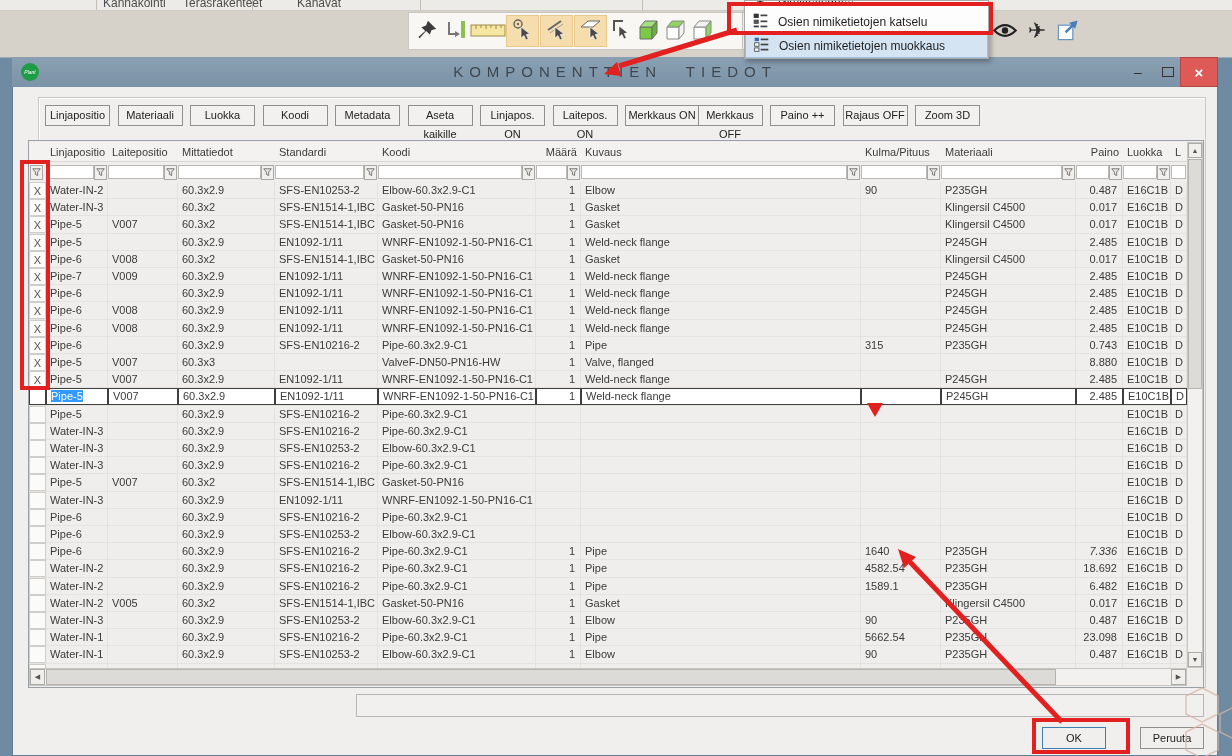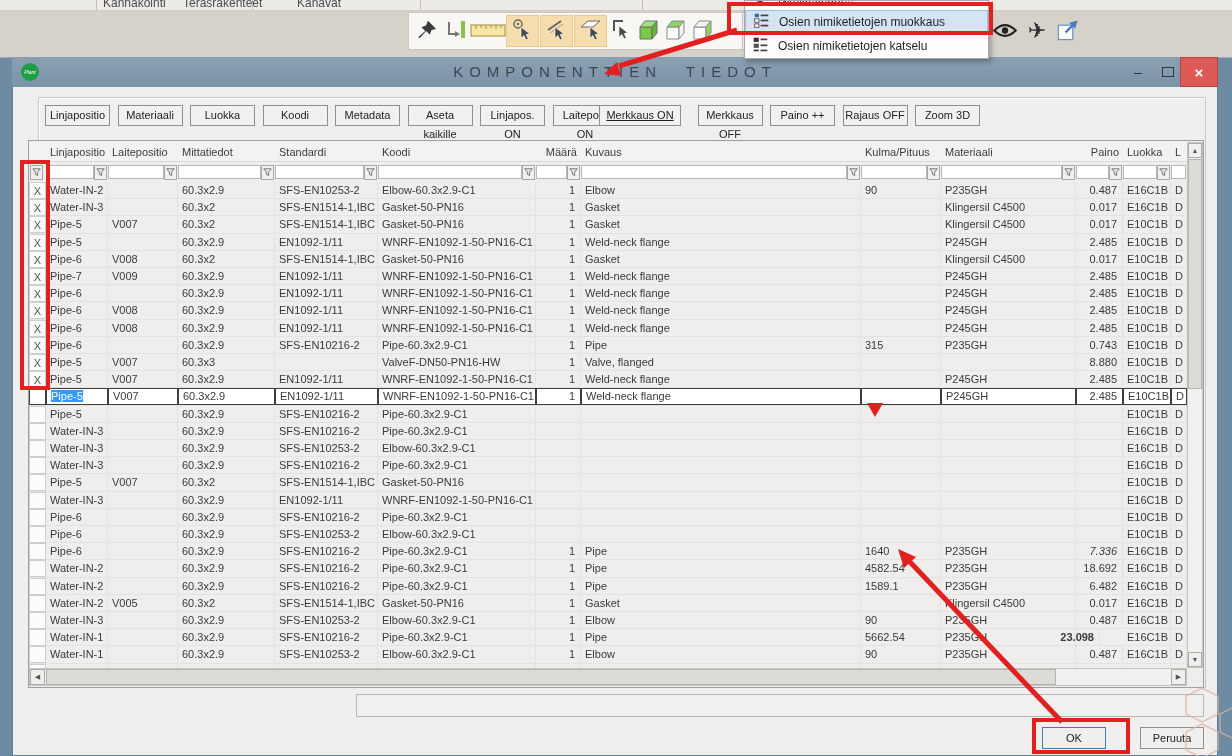--- a/index.html
+++ b/index.html
@@ -178,48 +178,48 @@
       <div class="menu-item partial">
         <span class="mi-inner">
           <span class="mi-icon">
             <span class="icon"><svg width="12" height="15" viewBox="0 0 12 15">
                 <text x="2" y="13" font-size="14" fill="#111" font-weight="bold">1</text>
               </svg></span>
           </span>
           <span>Nimiketiedot...</span>
         </span>
       </div>
+      <div class="menu-item">
+        <span class="mi-inner">
+          <span class="mi-icon">
+            <span class="icon"><svg width="17" height="17" viewBox="0 0 20 20">
+                <rect x="2" y="2" width="6" height="5" fill="#333"></rect>
+                <rect x="2" y="9" width="6" height="5" fill="#555"></rect>
+                <rect x="2" y="16" width="6" height="2" fill="#333"></rect>
+                <rect x="10" y="3" width="8" height="2" fill="#444"></rect>
+                <rect x="10" y="10" width="8" height="2" fill="#444"></rect>
+                <rect x="10" y="16" width="8" height="2" fill="#444"></rect>
+              </svg></span>
+          </span>
+          <span>Osien nimiketietojen katselu</span>
+        </span>
+      </div>
       <div class="menu-item hl">
         <span class="mi-inner">
           <span class="mi-icon">
             <span class="icon"><svg width="17" height="17" viewBox="0 0 20 20">
                 <rect x="2" y="2" width="5" height="4" fill="#3a66a8"></rect>
                 <rect x="2" y="8" width="5" height="4" fill="#fff" stroke="#444"></rect>
                 <rect x="2" y="14" width="5" height="4" fill="#fff" stroke="#444"></rect>
                 <rect x="9" y="3" width="9" height="2" fill="#444"></rect>
                 <rect x="9" y="9" width="9" height="2" fill="#444"></rect>
                 <rect x="9" y="15" width="9" height="2" fill="#444"></rect>
               </svg></span>
           </span>
           <span>Osien nimiketietojen muokkaus</span>
-        </span>
-      </div>
-      <div class="menu-item">
-        <span class="mi-inner">
-          <span class="mi-icon">
-            <span class="icon"><svg width="17" height="17" viewBox="0 0 20 20">
-                <rect x="2" y="2" width="6" height="5" fill="#333"></rect>
-                <rect x="2" y="9" width="6" height="5" fill="#555"></rect>
-                <rect x="2" y="16" width="6" height="2" fill="#333"></rect>
-                <rect x="10" y="3" width="8" height="2" fill="#444"></rect>
-                <rect x="10" y="10" width="8" height="2" fill="#444"></rect>
-                <rect x="10" y="16" width="8" height="2" fill="#444"></rect>
-              </svg></span>
-          </span>
-          <span>Osien nimiketietojen katselu</span>
         </span>
       </div>
     </div>
 
   <div id="window" class="abs"></div>
   <div id="titlebar" class="abs">
     <div id="logo">Plant</div>
     <div id="wtitle">KOMPONENTTIEN TIEDOT</div>
     <div class="wc" id="wc-min" style="left:1113px;width:26px;font-size:14px;">–</div>
     <div class="wc" id="wc-max" style="left:1143px;width:26px;">
@@ -741,21 +741,21 @@
         <div class="tc xc" style="left: 0px; width: 17px;"></div>
         <div class="tc" style="left: 17px; width: 62px;">Water-IN-1</div>
         <div class="tc" style="left: 79px; width: 70px;"></div>
         <div class="tc" style="left: 149px; width: 97px;">60.3x2.9</div>
         <div class="tc" style="left: 246px; width: 103px;">SFS-EN10216-2</div>
         <div class="tc" style="left: 349px; width: 158px;">Pipe-60.3x2.9-C1</div>
         <div class="tc r" style="left: 507px; width: 45px;">1</div>
         <div class="tc" style="left: 552px; width: 280px;">Pipe</div>
         <div class="tc" style="left: 832px; width: 80px;">5662.54</div>
         <div class="tc" style="left: 912px; width: 135px;">P235GH</div>
-        <div class="tc r" style="left: 1024px; width: 47px; font-weight: bold;">23.098</div>
+        <div class="tc r" style="left: 1047px; width: 47px;">23.098</div>
         <div class="tc" style="left: 1094px; width: 48px;">E16C1B</div>
         <div class="tc" style="left: 1142px; width: 16px;">D</div>
       </div>
       <div class="trow" style="top: 464.4px;">
         <div class="tc xc" style="left: 0px; width: 17px;"></div>
         <div class="tc" style="left: 17px; width: 62px;">Water-IN-1</div>
         <div class="tc" style="left: 79px; width: 70px;"></div>
         <div class="tc" style="left: 149px; width: 97px;">60.3x2.9</div>
         <div class="tc" style="left: 246px; width: 103px;">SFS-EN10253-2</div>
         <div class="tc" style="left: 349px; width: 158px;">Elbow-60.3x2.9-C1</div>
@@ -838,18 +838,18 @@
         </svg></span>
     </div>
     <div class="abtn" style="left: 45px; width: 65px;">Linjapositio</div>
     <div class="abtn" style="left: 117.5px; width: 65px;">Materiaali</div>
     <div class="abtn" style="left: 190px; width: 65px;">Luokka</div>
     <div class="abtn" style="left: 262.5px; width: 65px;">Koodi</div>
     <div class="abtn" style="left: 335px; width: 65px;">Metadata</div>
     <div class="abtn" style="left: 407.5px; width: 65px;">Aseta kaikille</div>
     <div class="abtn" style="left: 480px; width: 65px;">Linjapos. ON</div>
     <div class="abtn" style="left: 552.5px; width: 65px;">Laitepos. ON</div>
-    <div class="abtn" style="left: 599px; width: 82px; text-decoration: underline;">Merkkaus ON</div>
+    <div class="abtn" style="left: 625px; width: 74px;">Merkkaus ON</div>
     <div class="abtn" style="left: 697.5px; width: 65px;">Merkkaus OFF</div>
     <div class="abtn" style="left: 770px; width: 65px;">Paino ++</div>
     <div class="abtn" style="left: 842.5px; width: 65px;">Rajaus OFF</div>
     <div class="abtn" style="left: 915px; width: 65px;">Zoom 3D</div>
   </div>
 
 </body></html>

